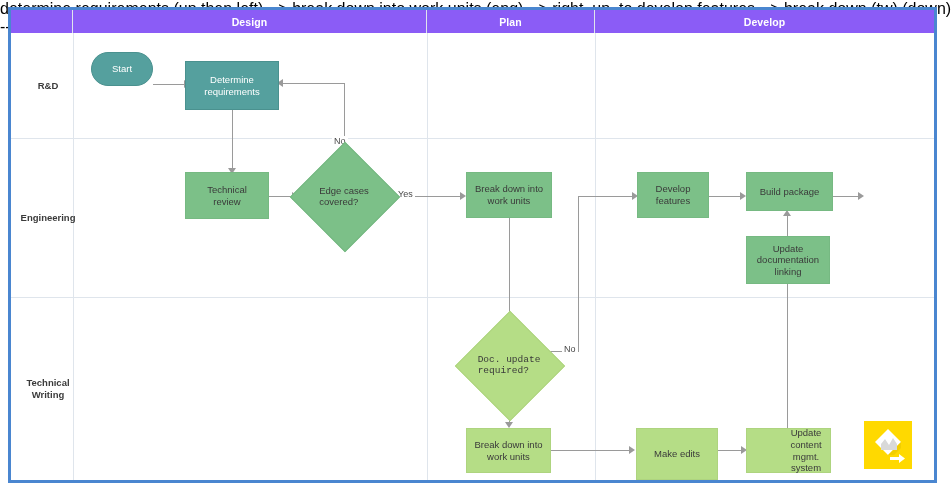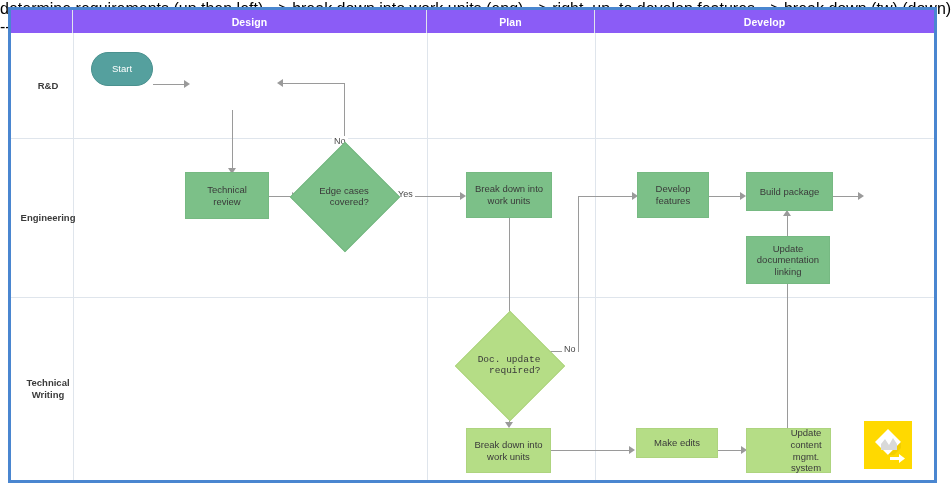--- a/index.html
+++ b/index.html
@@ -49,21 +49,21 @@
   .green{background:#7cc088;border:1px solid #76b982;}
   .lgreen{background:#b5dd86;border:1px solid #aed47f;}
 
   .diamond-wrap{position:absolute;}
   .diamond-wrap .dia{
     position:absolute;left:0;top:0;width:100%;height:100%;
     transform:rotate(45deg);
   }
   .diamond-wrap .dlabel{
     position:absolute;left:0;top:0;width:100%;height:100%;
-    display:flex;align-items:center;justify-content:center;text-align:right;
+    display:flex;align-items:center;justify-content:center;text-align:left;
     font-size:9.5px;line-height:1.2;color:#3a3a3a;
   }
   .hexa{
     position:absolute;display:flex;align-items:center;justify-content:center;
     font-size:9.5px;color:#3a3a3a;
     clip-path:polygon(18% 0,82% 0,100% 50%,82% 100%,18% 100%,0 50%);
   }
 
   
   .ln{position:absolute;background:#9a9a9a;}
@@ -175,20 +175,22 @@
 
   
   <div class="ln lnh" style="left:718px;top:450px;width:24px;"></div>
   <div class="arrow ar-r" style="left:741px;top:446px;"></div>
 
   
 
   
   <div class="shape teal stadium" style="left:91px;top:52px;width:62px;height:34px;">Start</div>
 
+  <div class="shape teal" style="left:185px;top:61px;width:94px;height:49px;white-space:pre-line;">Determine
+requirements</div>
 
   
   <div class="shape green" style="left:185px;top:172px;width:84px;height:47px;white-space:pre-line;">Technical
 review</div>
 
   <div class="diamond-wrap" style="left:306px;top:158px;width:76px;height:76px;">
     <div class="dia green"></div>
     <div class="dlabel" style="white-space:pre-line;">Edge cases
 covered?</div>
   </div>
@@ -209,21 +211,21 @@
   
   <div class="diamond-wrap" style="left:471px;top:327px;width:76px;height:76px;">
     <div class="dia lgreen"></div>
     <div class="dlabel" style="white-space:pre-line;font-family:Liberation Mono, monospace;">Doc. update
 required?</div>
   </div>
 
   <div class="shape lgreen" style="left:466px;top:428px;width:85px;height:45px;white-space:pre-line;">Break down into
 work units</div>
 
-  <div class="shape lgreen" style="left:636px;top:428px;width:82px;height:30px;">Make edits</div>
+  <div class="shape lgreen" style="left:636px;top:428px;width:82px;height:52px;">Make edits</div>
 
   <div class="shape lgreen" style="left:746px;top:428px;width:85px;height:45px;white-space:pre-line;padding-left:38px;">Update content
 mgmt. system</div>
 
   
   <div class="logo" style="left:864px;top:421px;width:48px;height:48px;">
     <svg width="48" height="48" viewBox="0 0 48 48">
       <polygon points="24,8 37,21 24,34 11,21" fill="#ffffff"></polygon>
       <polygon points="24,34 37,21 37,27 30,34" fill="#e8c400" opacity="0.55"></polygon>
       <polygon points="17,23 21,18 25,24 29,17 33,23 33,29 17,29" fill="#d9d9d9"></polygon>

